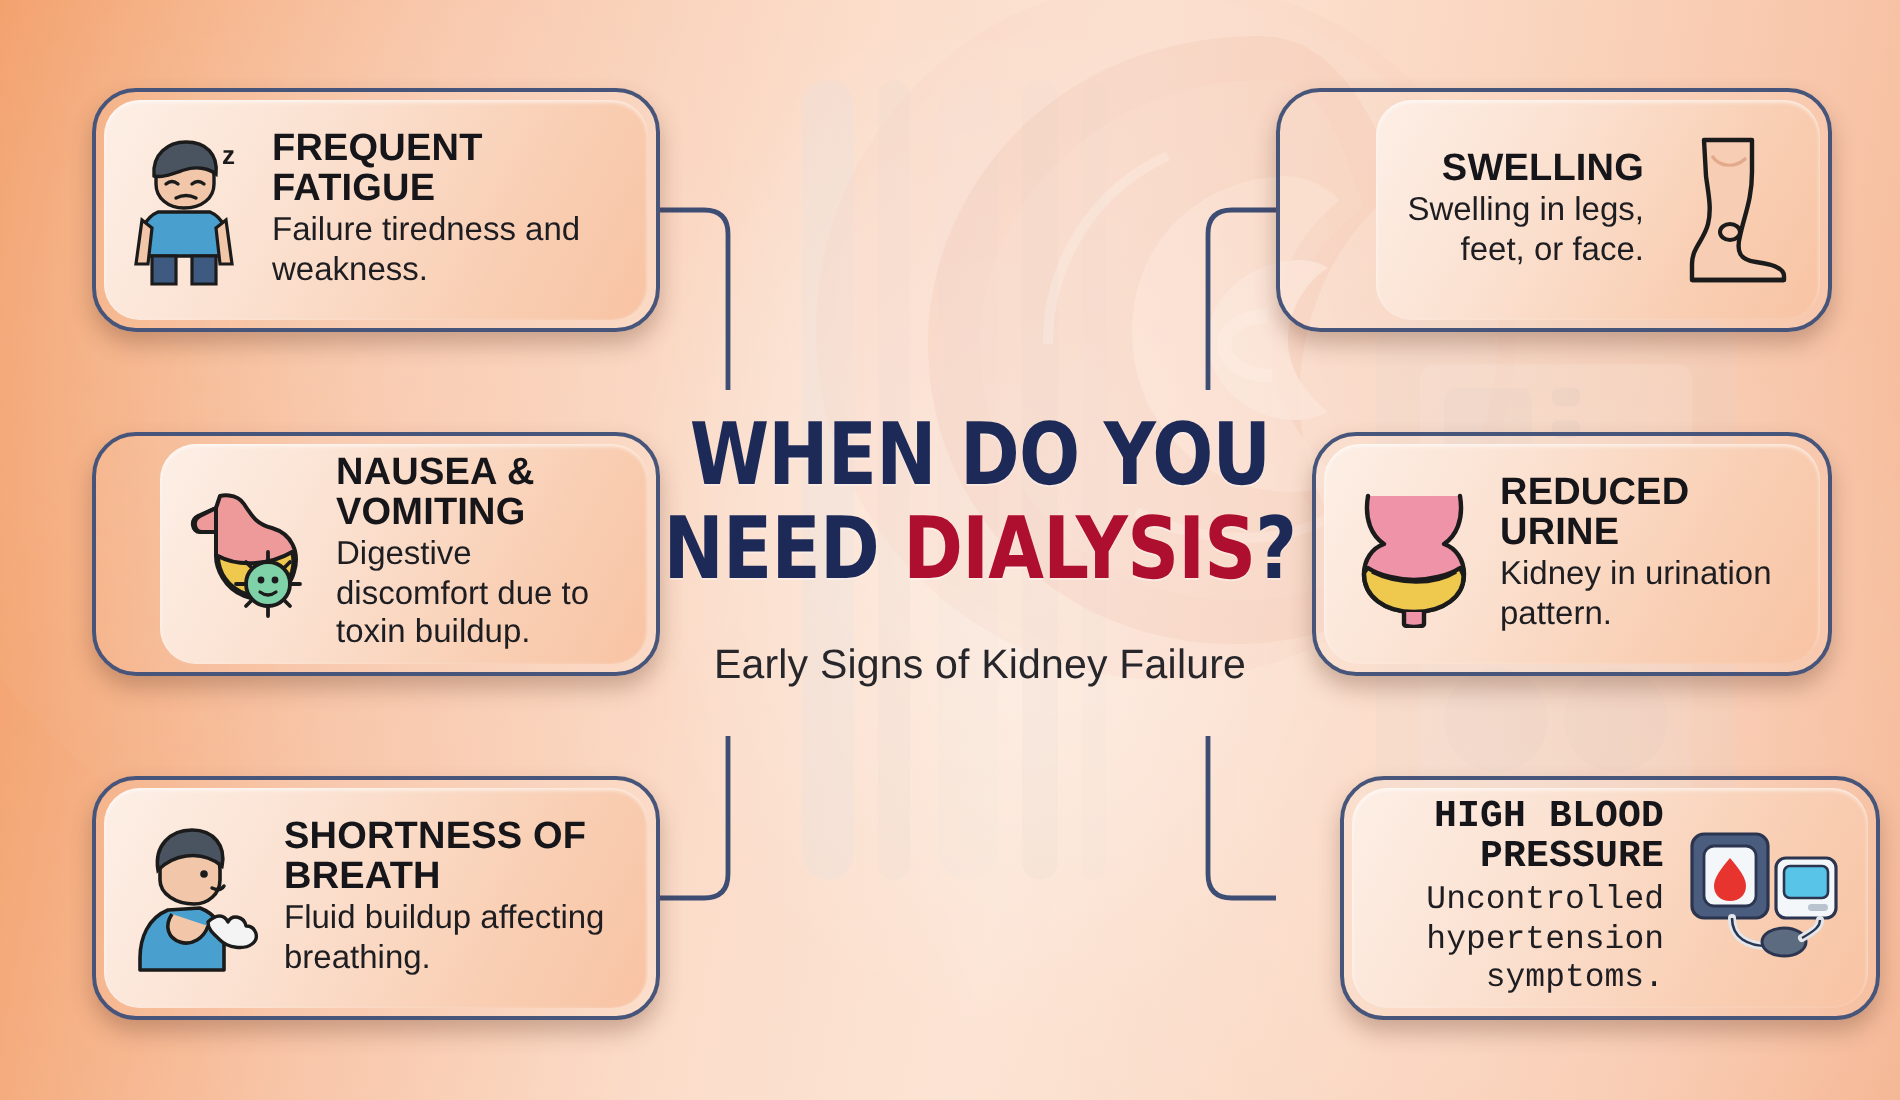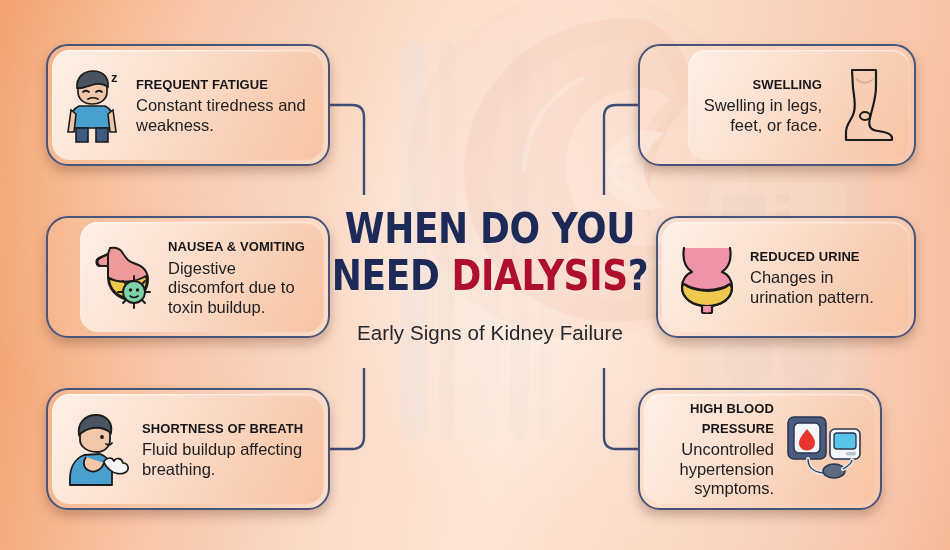--- a/index.html
+++ b/index.html
@@ -91,40 +91,40 @@
     align-items:center;
     gap:10px;
     padding:8px 12px;
     box-shadow:inset 0 1px 2px rgba(255,255,255,.75);
   }
   .card.right-align .card-inner { justify-content:flex-end; }
   .card-text { display:flex; flex-direction:column; }
   .card.right-align .card-text { text-align:right; }
   .card-title {
     font-weight:bold;
-    font-size:13px;
+    font-size:19px;
     line-height:19.5px;
     color:#16161A;
     letter-spacing:.1px;
   }
   .card-desc {
     margin-top:2px;
     font-size:16.5px;
     line-height:19.5px;
     color:#1E1E22;
   }
   .card-icon { flex:0 0 auto; display:block; }
 
   
   #card-fatigue   { left:46px;  top:44px;  width:284px; height:122px; }
   #card-nausea    { left:46px;  top:216px; width:284px; height:122px;padding-left:32px; }
   #card-breath    { left:46px;  top:388px; width:284px; height:122px; }
   #card-swelling  { left:638px; top:44px;  width:278px; height:122px;padding-left:48px; }
   #card-urine     { left:656px; top:216px; width:260px; height:122px; }
-  #card-bp        { left:638px; top:388px; width:244px; height:122px; }
+  #card-bp        { left:670px; top:388px; width:270px; height:122px;font-family:Liberation Mono, monospace; }
 </style>
 </head>
 <body>
 
 <div id="stage">
 
   <div class="bg-soft-a"></div>
   <div class="bg-soft-b"></div>
   <div class="bg-glow"></div>
 
@@ -190,21 +190,21 @@
         <path d="M32 26 q3 -2.5 6 0" stroke="#1B1B1B" stroke-width="1.7" fill="none" stroke-linecap="round"></path>
         <path d="M24 33 q5 -2.5 10 0" stroke="#1B1B1B" stroke-width="1.7" fill="none" stroke-linecap="round"></path>
         <path d="M15 40 C8 43 6 50 6 58 L6 62 L50 62 L50 58 C50 50 48 43 41 40 Z" fill="#49A0CE" stroke="#1B1B1B" stroke-width="1.7"></path>
         <path d="M7 44 L4 66 L10 66 L12 48 Z" fill="#F2C6A8" stroke="#1B1B1B" stroke-width="1.6"></path>
         <path d="M49 44 L52 66 L46 66 L44 48 Z" fill="#F2C6A8" stroke="#1B1B1B" stroke-width="1.6"></path>
         <path d="M12 62 L12 76 L24 76 L24 62 Z" fill="#3E5A80" stroke="#1B1B1B" stroke-width="1.6"></path>
         <path d="M32 62 L32 76 L44 76 L44 62 Z" fill="#3E5A80" stroke="#1B1B1B" stroke-width="1.6"></path>
       </svg>
       <div class="card-text">
         <div class="card-title">FREQUENT FATIGUE</div>
-        <div class="card-desc">Constant tiredness and weakness.</div>
+        <div class="card-desc">Failure tiredness and weakness.</div>
       </div>
     </div>
   </div>
 
   <div class="card" id="card-nausea">
     <div class="card-inner">
       <svg class="card-icon" width="66" height="74" viewBox="0 0 66 74">
         <path d="M18 8 C18 8 26 6 30 12 C34 18 36 22 44 24 C54 27 58 36 55 46 C52 57 40 62 30 58 C20 54 16 44 16 38 L16 26 L8 26 C4 26 3 20 7 18 L16 14 Z" fill="#EE9A9A" stroke="#1B1B1B" stroke-width="2" stroke-linejoin="round"></path>
         <path d="M17 38 C17 46 22 54 31 57 C40 60 51 55 54 46 C55 42 55 39 54 36 C44 42 28 44 17 38 Z" fill="#EFC84E" stroke="#1B1B1B" stroke-width="2" stroke-linejoin="round"></path>
         <path d="M16 26 L16 14 L8 18 C4 20 5 26 9 26 Z" fill="#EE9A9A" stroke="#1B1B1B" stroke-width="2"></path>
@@ -266,21 +266,21 @@
   <div class="card" id="card-urine">
     <div class="card-inner">
       <svg class="card-icon" width="66" height="74" viewBox="0 0 66 74">
         <path d="M10 8 C8 20 12 28 18 32 C12 34 8 40 8 47 C8 58 18 66 33 66 C48 66 58 58 58 47 C58 40 54 34 48 32 C54 28 58 20 56 8" fill="#EF93A8" stroke="#1B1B1B" stroke-width="2.2" stroke-linejoin="round" stroke-linecap="round"></path>
         <path d="M10 44 C16 48 26 50 33 50 C40 50 50 48 56 44 C57 46 57.6 47 57.8 48 C58 58 48 66 33 66 C18 66 8 58 8 47 C8 46 9 45 10 44 Z" fill="#EFC84E" stroke="#1B1B1B" stroke-width="2.2" stroke-linejoin="round"></path>
         <path d="M12 46 q10 5 22 5 q12 0 20 -5" fill="none" stroke="#1B1B1B" stroke-width="1.8"></path>
         <path d="M28 66 L28 72 C28 74 38 74 38 72 L38 66" fill="#EF93A8" stroke="#1B1B1B" stroke-width="2.2" stroke-linejoin="round"></path>
       </svg>
       <div class="card-text">
         <div class="card-title">REDUCED URINE</div>
-        <div class="card-desc">Changes in urination pattern.</div>
+        <div class="card-desc">Kidney in urination pattern.</div>
       </div>
     </div>
   </div>
 
   <div class="card right-align" id="card-bp">
     <div class="card-inner">
       <div class="card-text">
         <div class="card-title">HIGH BLOOD PRESSURE</div>
         <div class="card-desc">Uncontrolled hypertension symptoms.</div>
       </div>

